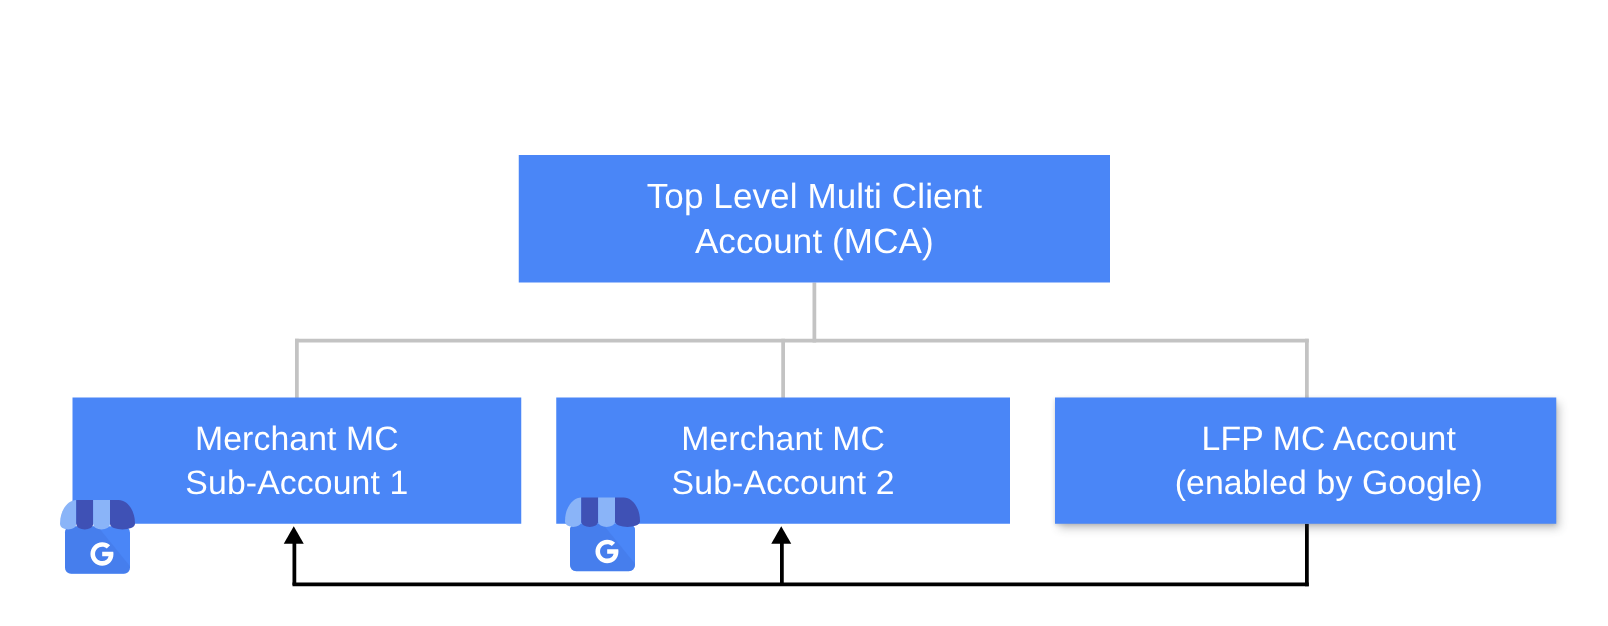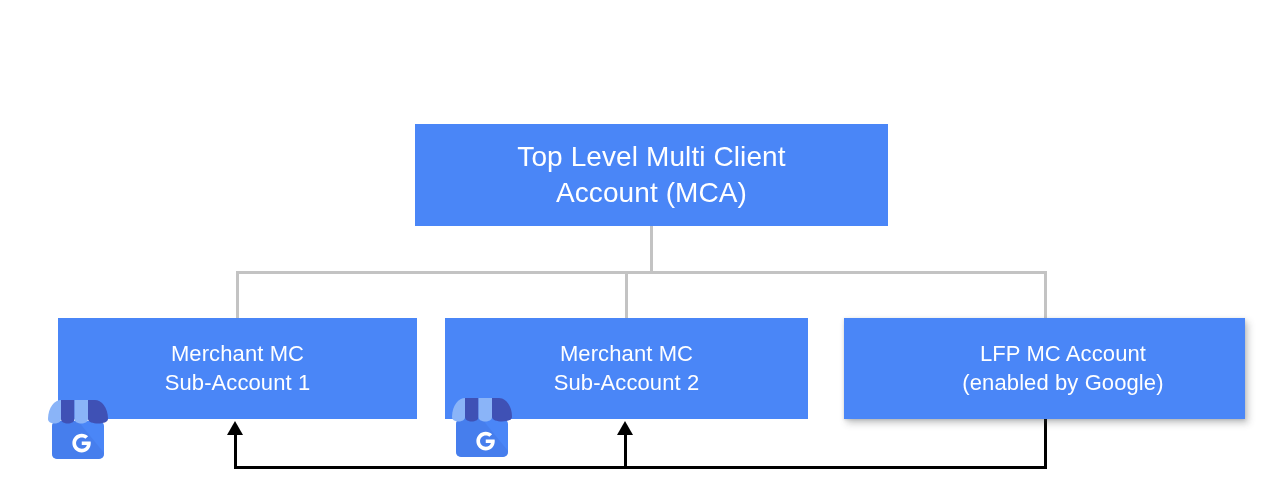--- a/index.html
+++ b/index.html
@@ -21,21 +21,21 @@
 
   
   .node {
     position: absolute;
     box-sizing: border-box;
     display: flex;
     align-items: center;
     justify-content: center;
     text-align: center;
     color: #ffffff;
-    font-size: 22px;
+    font-size: 27px;
     line-height: 1.28;
     letter-spacing: 0.1px;
     font-weight: 400;
     white-space: pre-line;
     padding: 2px 10px;
   }
   .node.mca {
     left: 415px;
     top: 93px;
     width: 473px;

